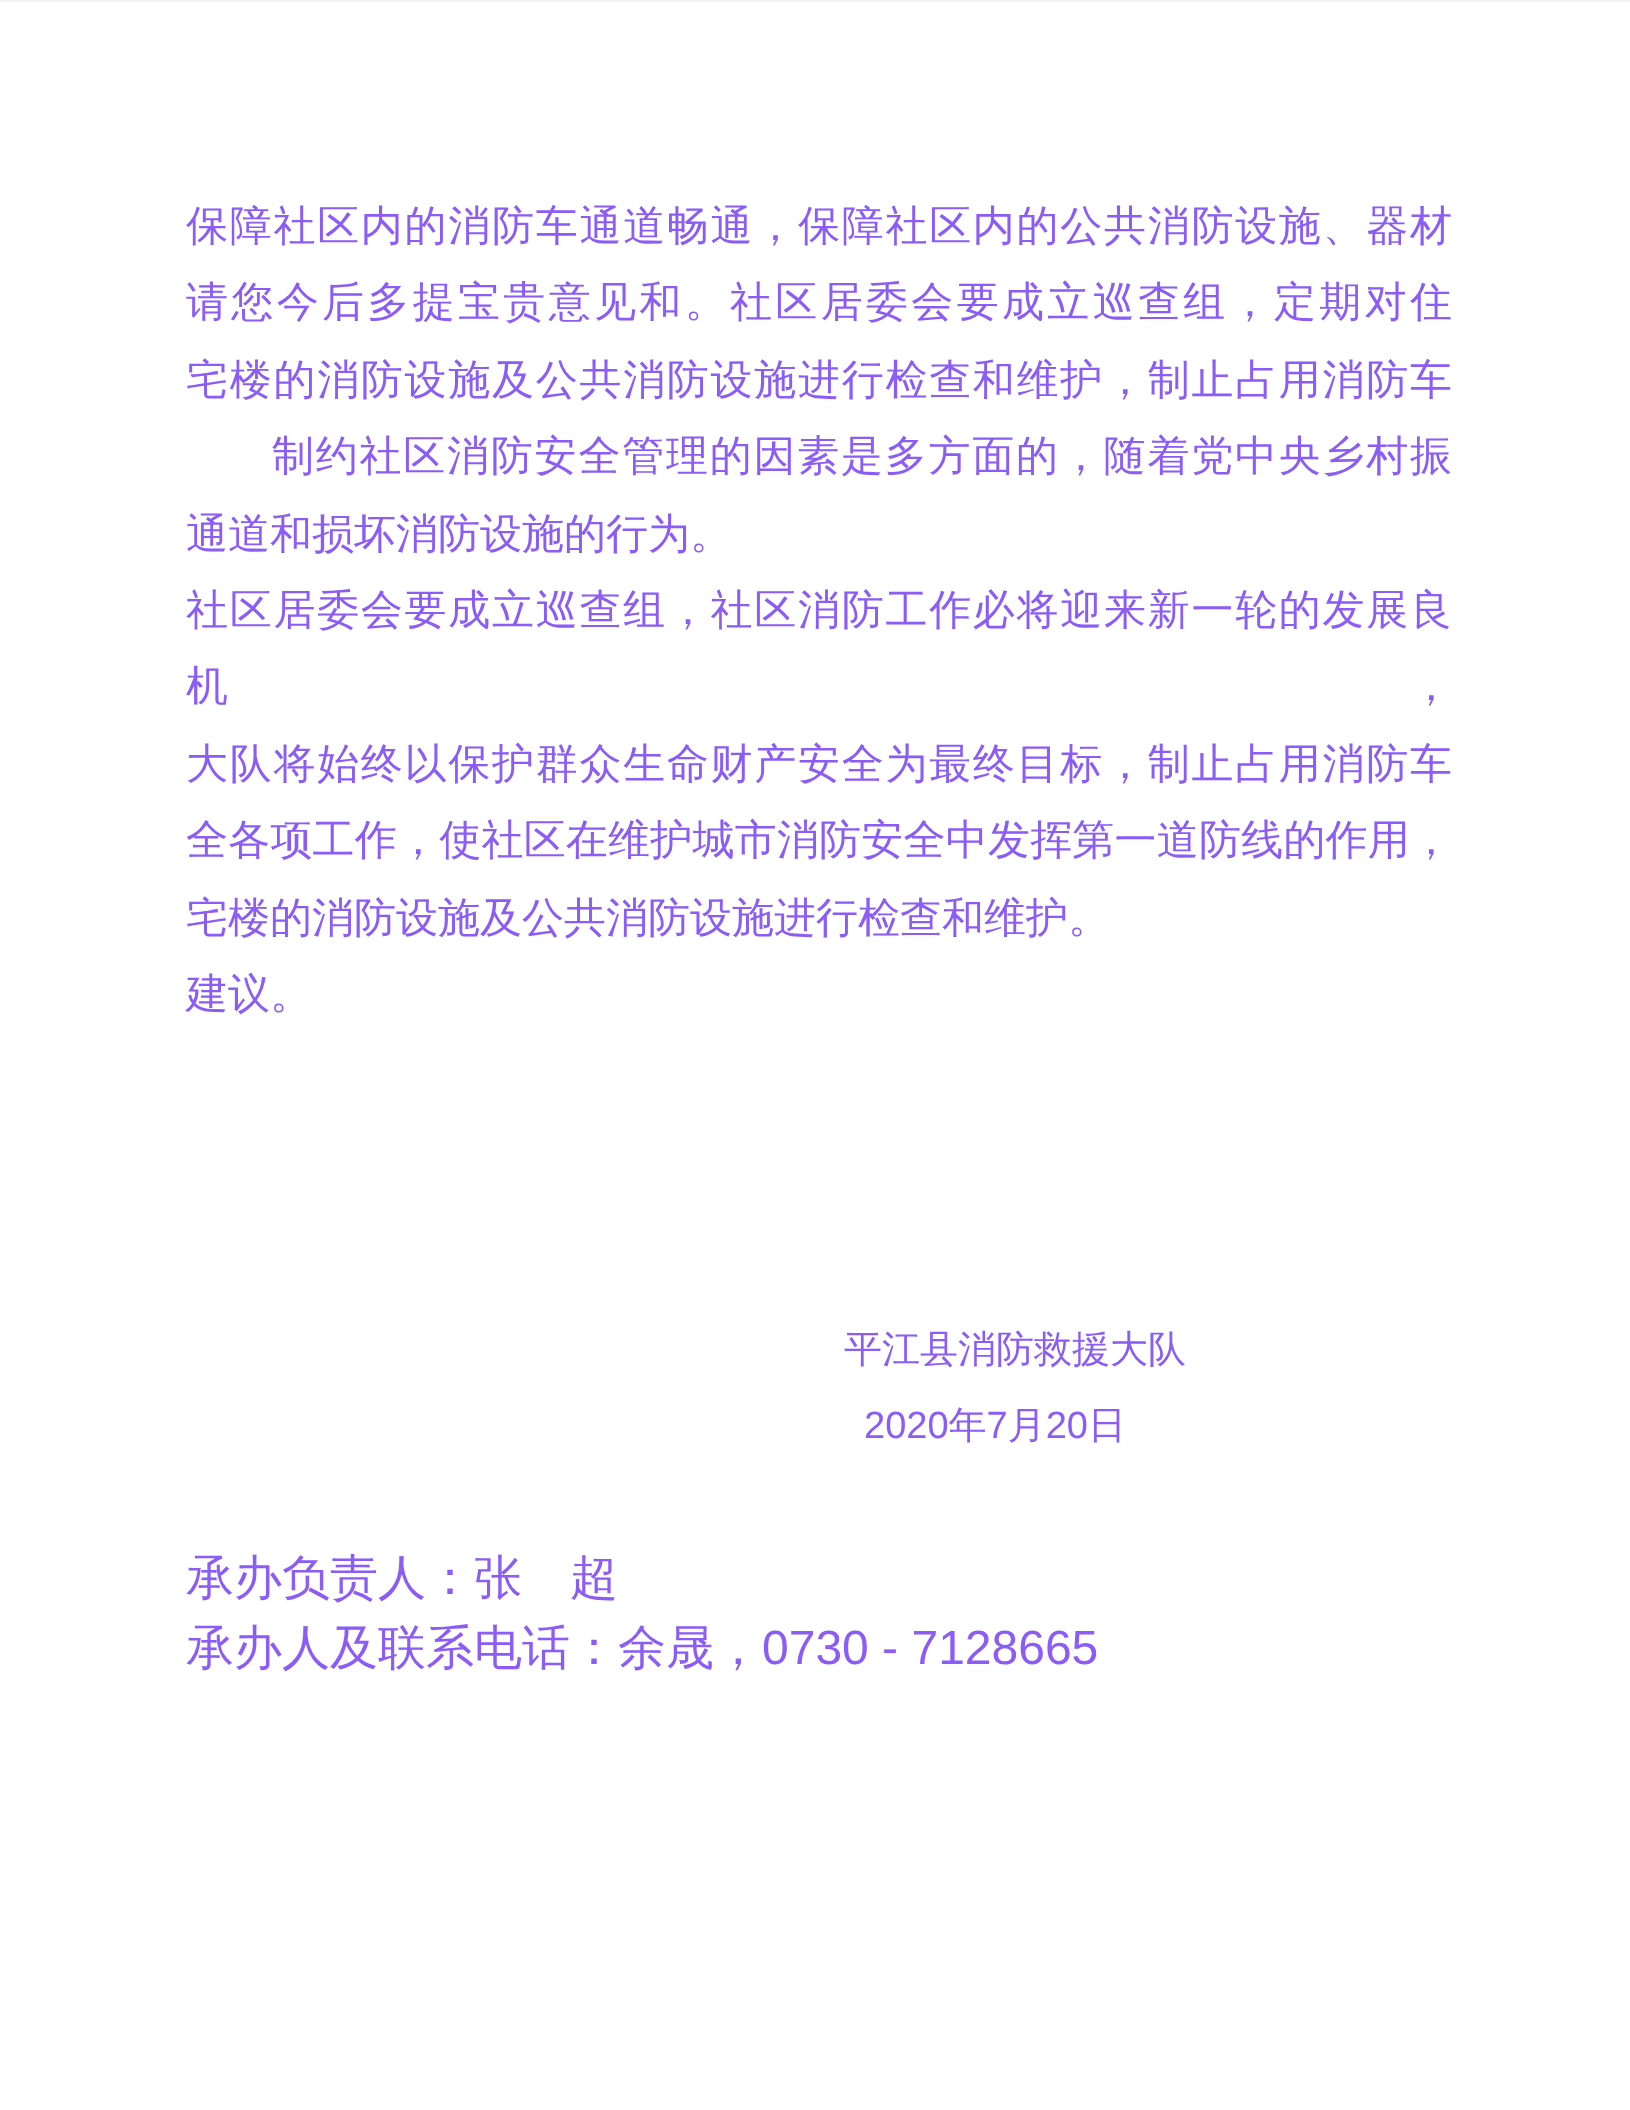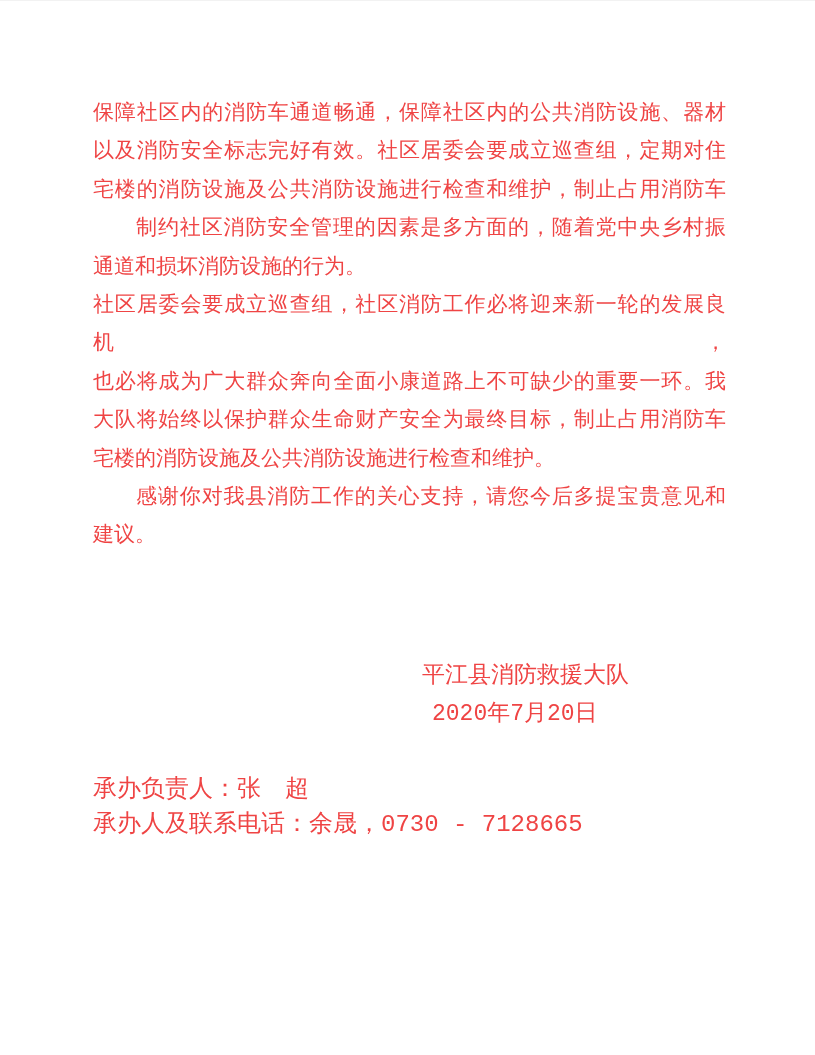--- a/index.html
+++ b/index.html
@@ -5,22 +5,22 @@
   html, body {
     margin: 0;
     padding: 0;
     background: #ffffff;
   }
   .page {
     position: relative;
     width: 815px;
     height: 1055px;
     background: #ffffff;
-    color: #ef4444;
-    font-family: Liberation Mono, monospace;
+    color: #8b5cf6;
+    font-family: Liberation Sans, sans-serif;
     overflow: hidden;
     box-sizing: border-box;
     border-top: 1px solid #f2f2f2;
   }
   .body-text {
     position: absolute;
     left: 93px;
     top: 94px;
     width: 633px;
     font-size: 21px;
@@ -36,21 +36,21 @@
   }
   .line.para-end {
     text-align: left;
     text-align-last: left;
   }
   .signature {
     position: absolute;
     left: 93px;
     top: 656px;
     width: 680px;
-    font-size: 23px;
+    font-size: 19px;
     line-height: 38.4px;
   }
   .sig-org {
     margin-left: 329px;
     white-space: nowrap;
   }
   .sig-date {
     margin-left: 339px;
     white-space: nowrap;
   }
@@ -65,29 +65,28 @@
   .footer-line {
     white-space: nowrap;
   }
 </style>
 </head>
 <body>
 
 <div class="page">
   <div class="body-text">
       <div class="line">保障社区内的消防车通道畅通，保障社区内的公共消防设施、器材</div>
-      <div class="line">以及消防安全标志完好有效。社区居委会要成立巡查组，定期对住</div>
+      <div class="line">请您今后多提宝贵意见和。社区居委会要成立巡查组，定期对住</div>
       <div class="line">宅楼的消防设施及公共消防设施进行检查和维护，制止占用消防车</div>
       <div class="line indent">制约社区消防安全管理的因素是多方面的，随着党中央乡村振</div>
       <div class="line para-end">通道和损坏消防设施的行为。</div>
       <div class="line">社区居委会要成立巡查组，社区消防工作必将迎来新一轮的发展良机，</div>
-      <div class="line">也必将成为广大群众奔向全面小康道路上不可缺少的重要一环。我</div>
       <div class="line">大队将始终以保护群众生命财产安全为最终目标，制止占用消防车</div>
+      <div class="line">全各项工作，使社区在维护城市消防安全中发挥第一道防线的作用，</div>
       <div class="line para-end">宅楼的消防设施及公共消防设施进行检查和维护。</div>
-      <div class="line indent">感谢你对我县消防工作的关心支持，请您今后多提宝贵意见和</div>
       <div class="line para-end">建议。</div>
     </div>
 
   <div class="signature">
     <div class="sig-org">平江县消防救援大队</div>
     <div class="sig-date">2020年7月20日</div>
   </div>
 
   <div class="footer">
     <div class="footer-line">承办负责人：张　超</div>

